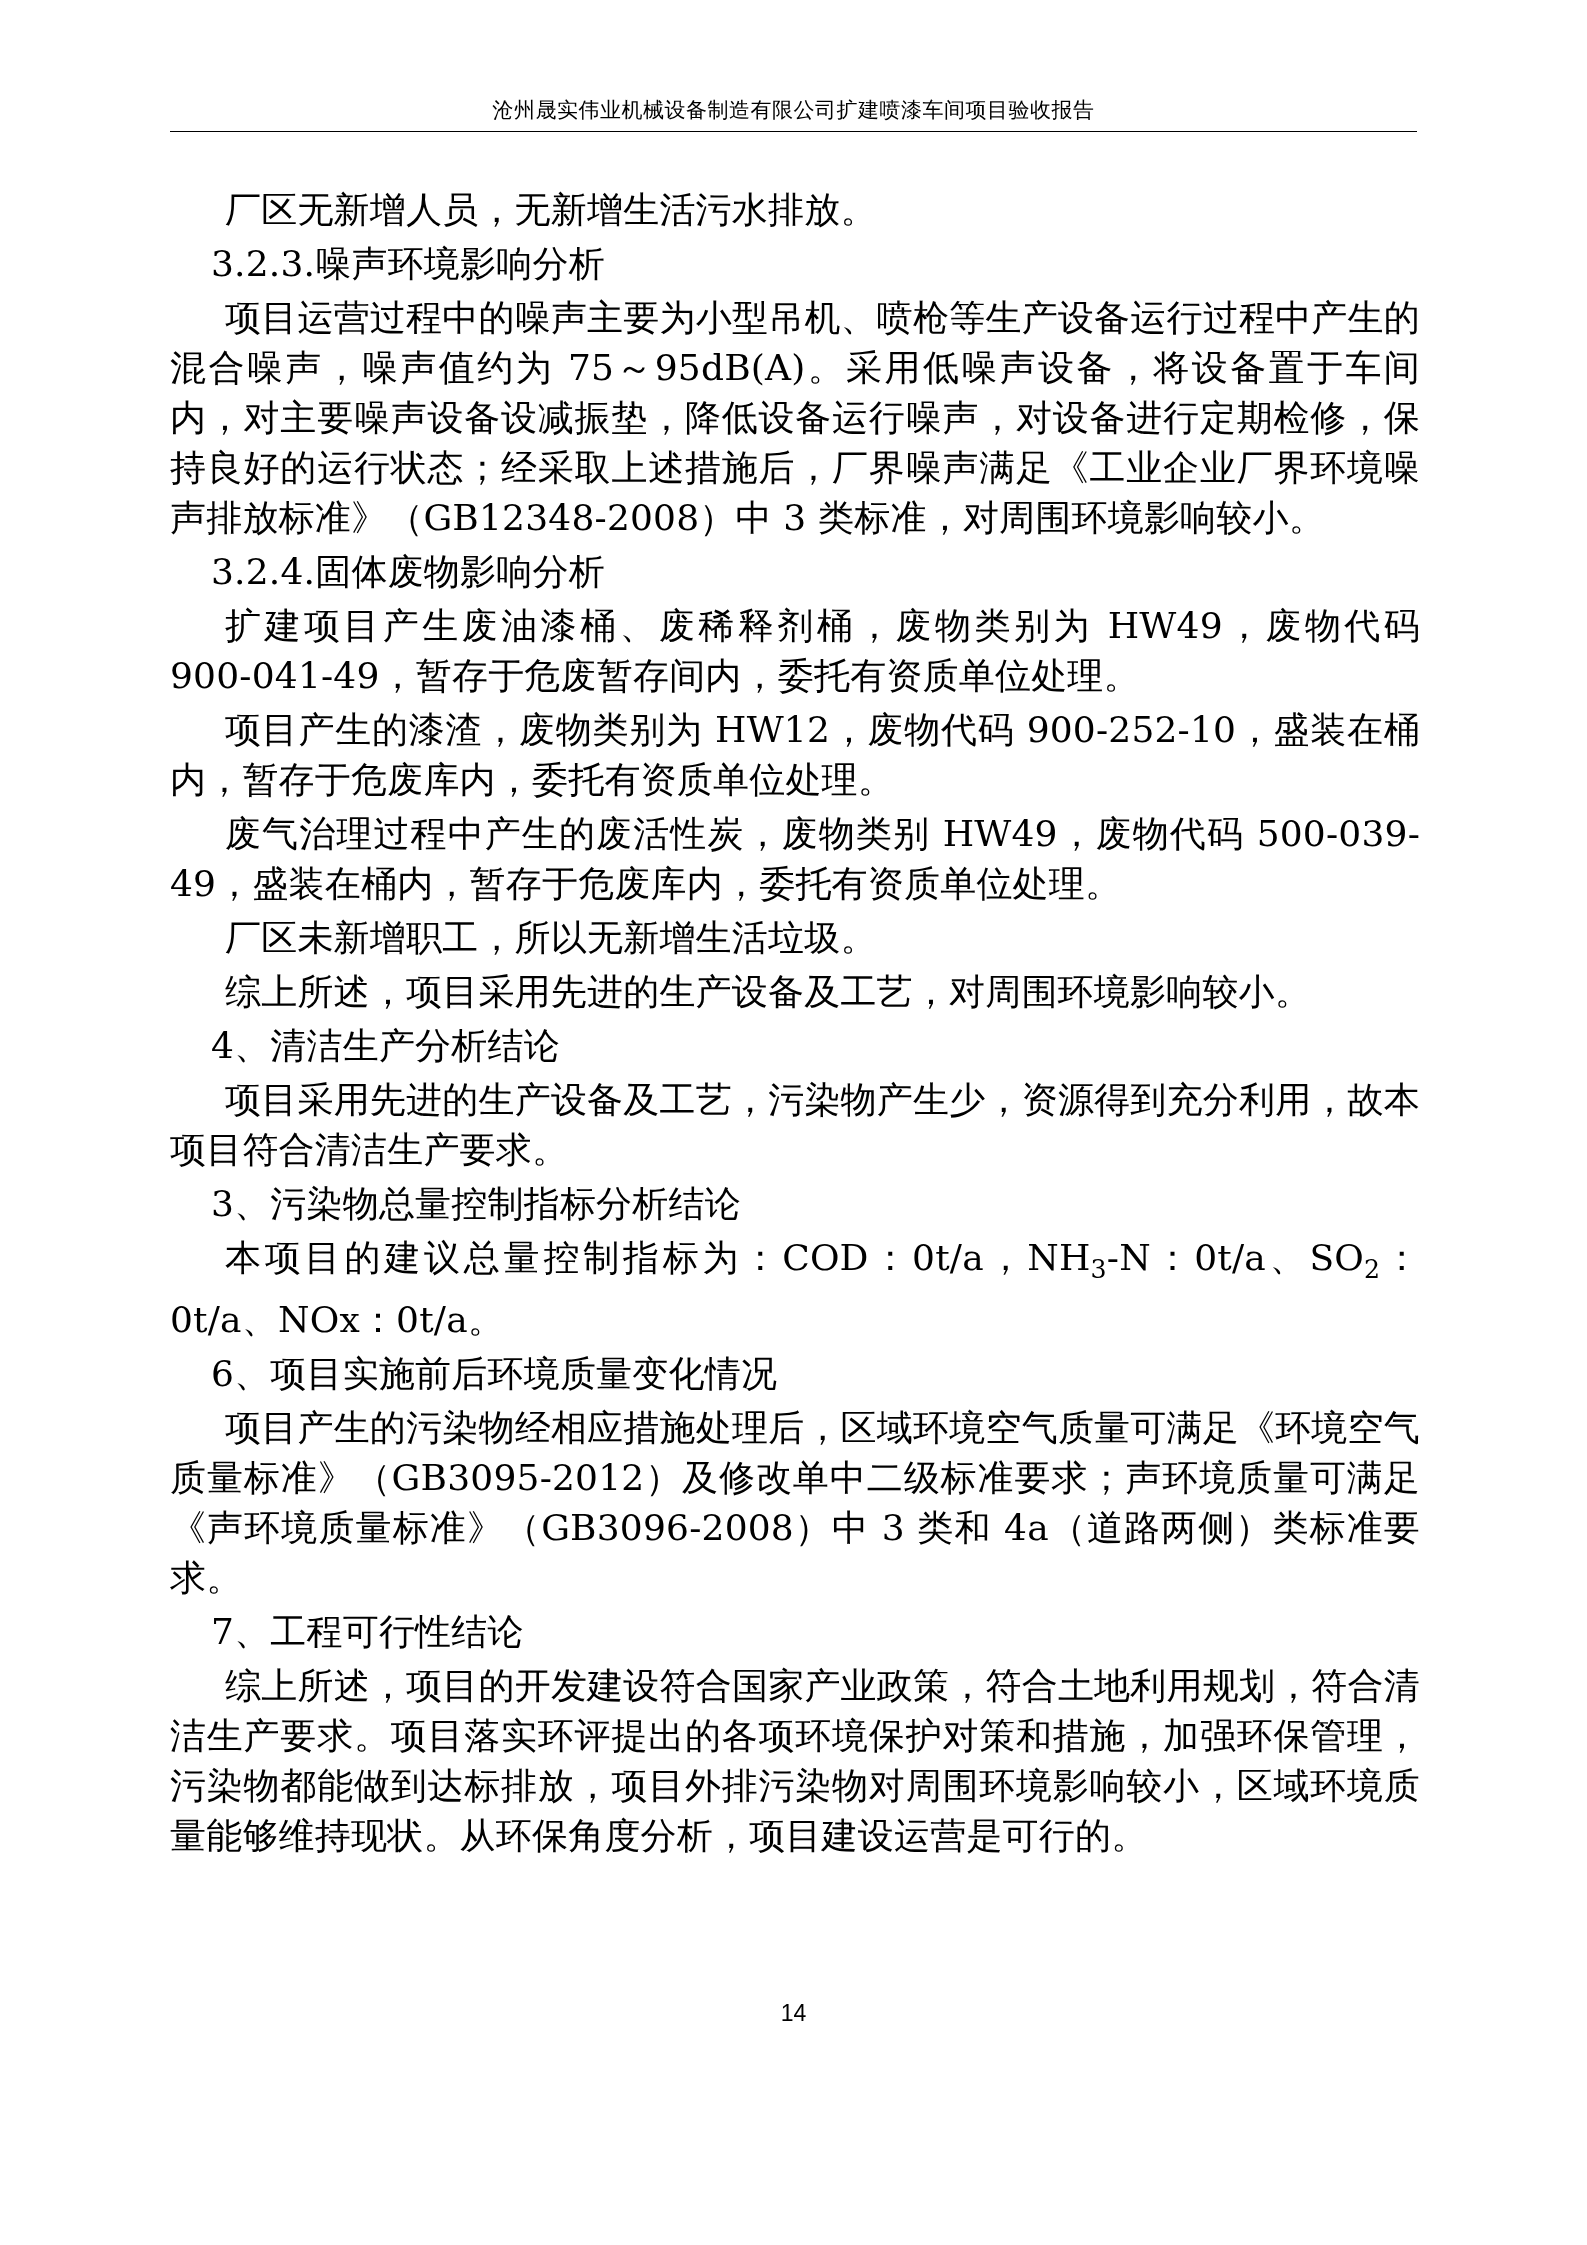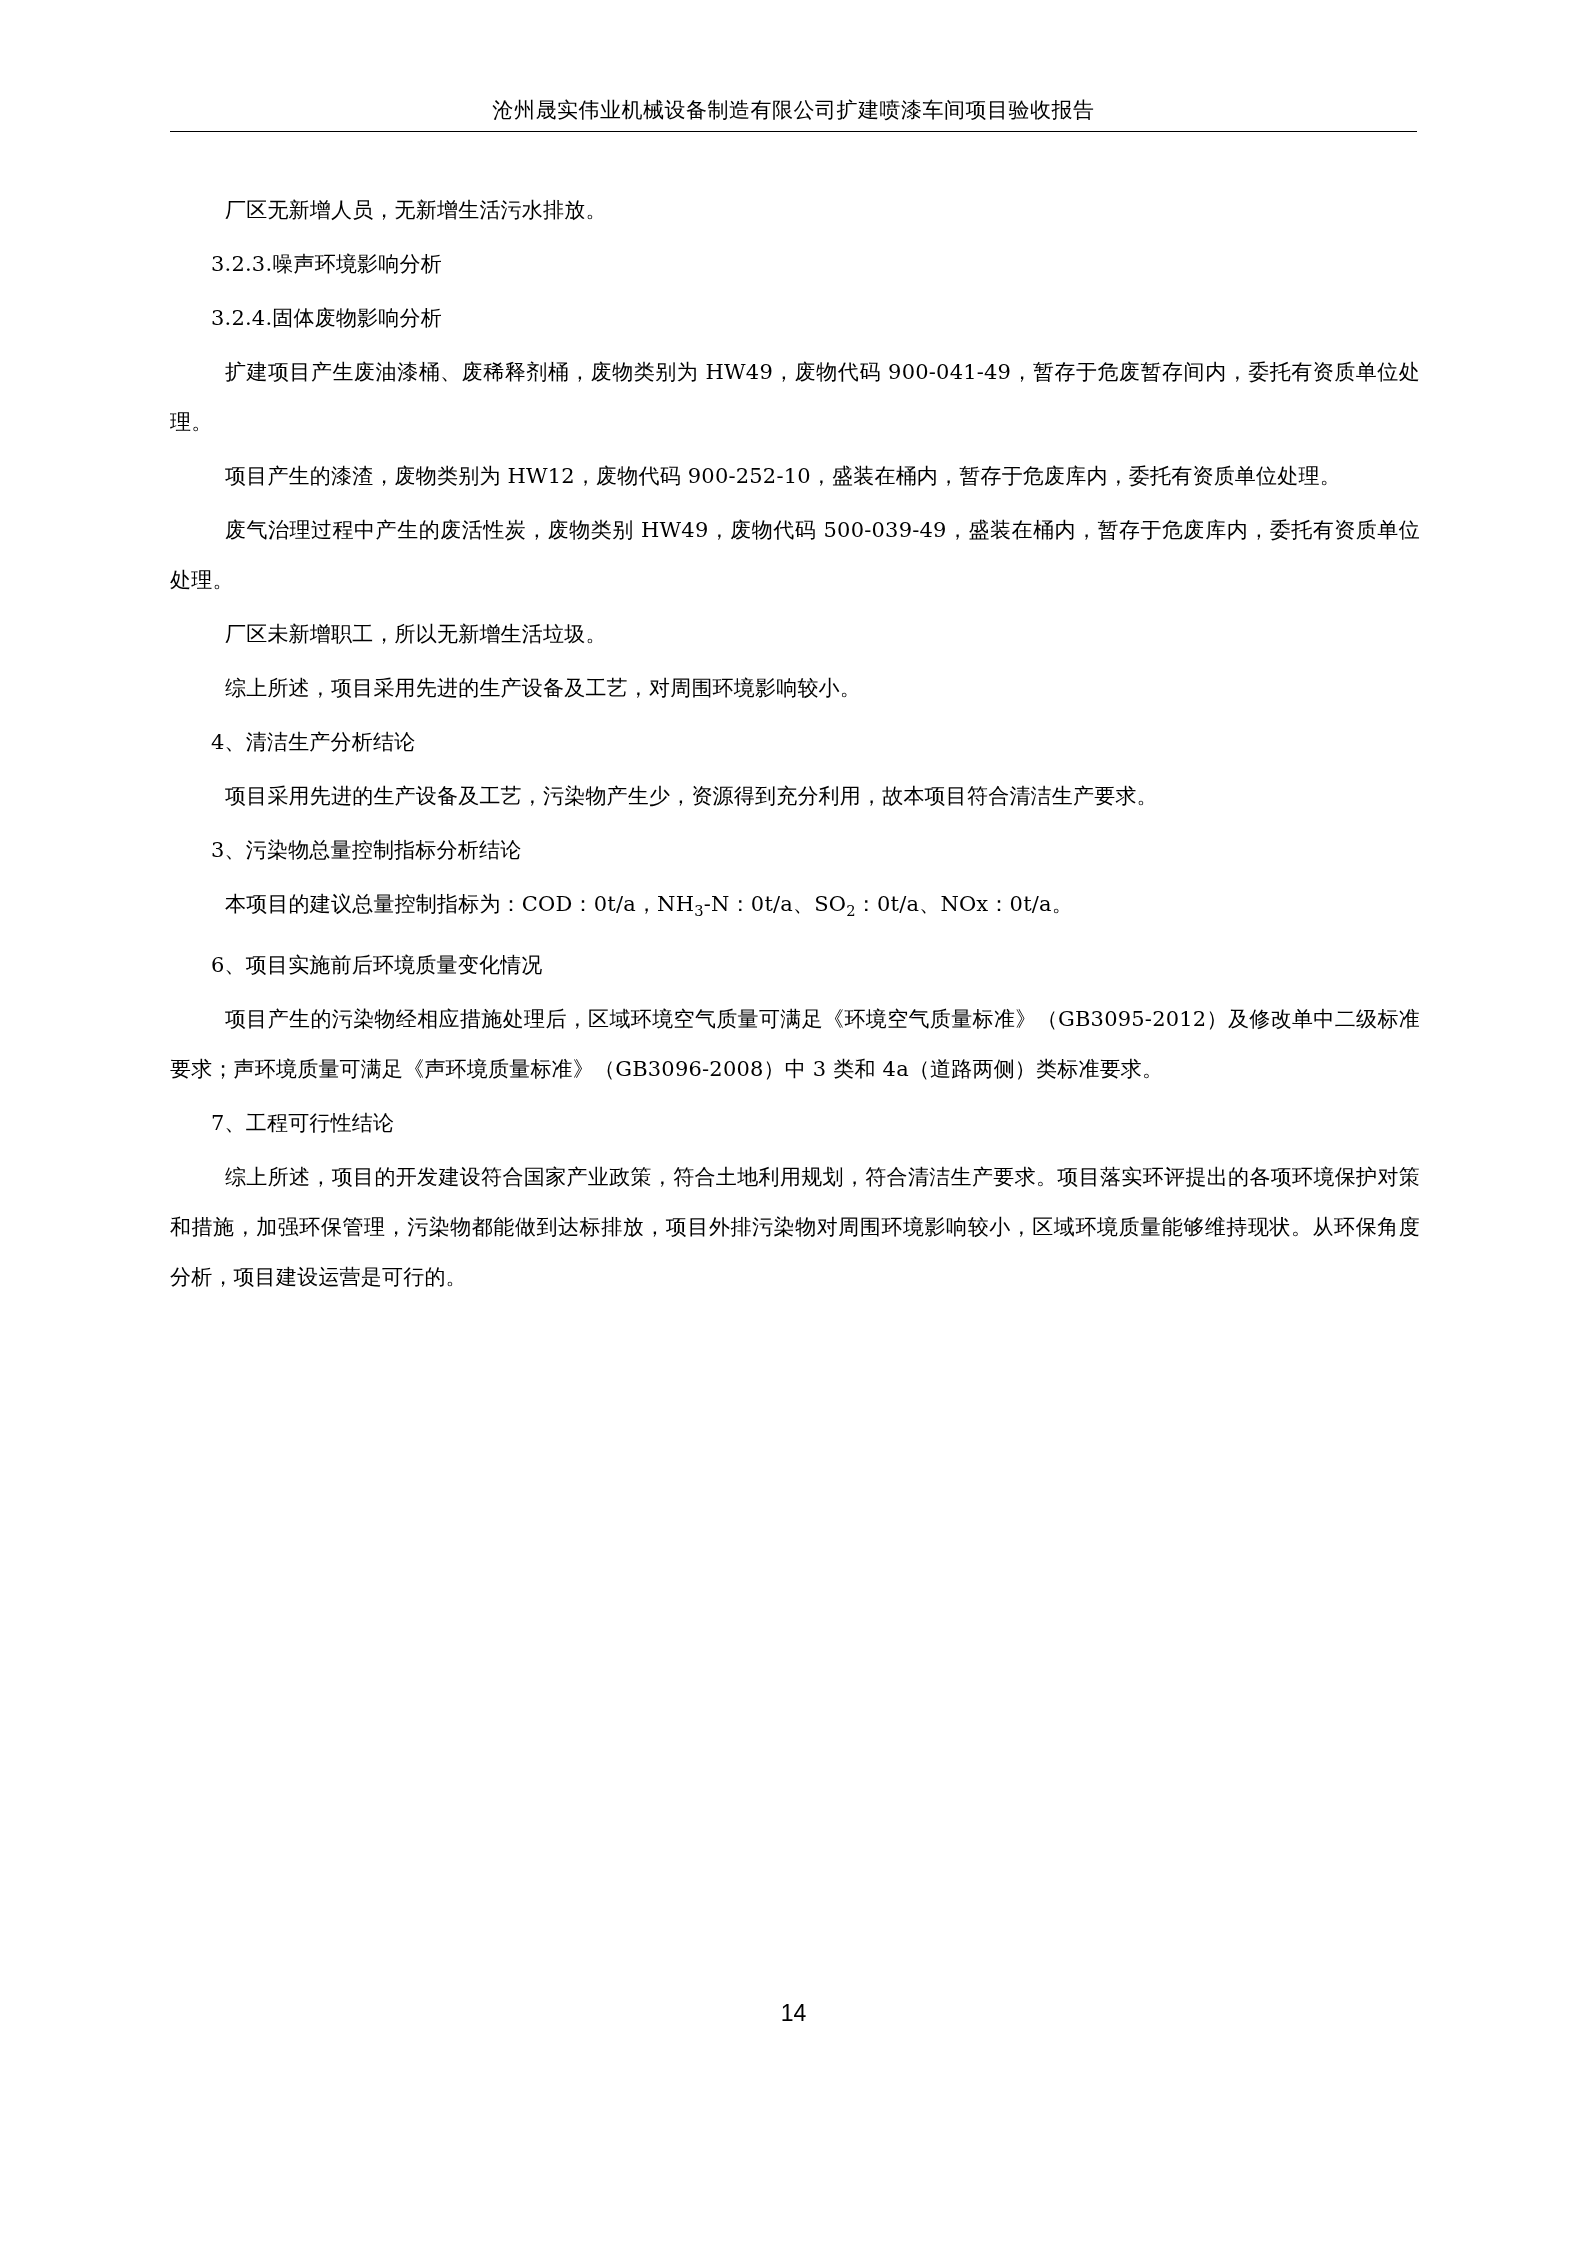--- a/index.html
+++ b/index.html
@@ -42,21 +42,21 @@
     background: #000;
   }
   .content {
     position: absolute;
     top: 185px;
     left: 170px;
     width: 1250px;
   }
   p {
     margin: 0 0 4px 0;
-    font-size: 21px;
+    font-size: 36px;
     line-height: 50px;
     text-align: justify;
     text-justify: inter-ideograph;
     letter-spacing: 0.2px;
   }
   p.indent {
     text-indent: 55px;
   }
   p.indent-small {
     text-indent: 41px;
@@ -79,20 +79,21 @@
 <body>
 
 <div class="page">
 
   <div class="header">沧州晟实伟业机械设备制造有限公司扩建喷漆车间项目验收报告</div>
   <div class="header-rule"></div>
 
   <div class="content">
     <p class="indent">厂区无新增人员，无新增生活污水排放。</p>
     <p class="indent-small">3.2.3.噪声环境影响分析</p>
+    <p class="indent">项目运营过程中的噪声主要为小型吊机、喷枪等生产设备运行过程中产生的混合噪声，噪声值约为 75～95dB(A)。采用低噪声设备，将设备置于车间内，对主要噪声设备设减振垫，降低设备运行噪声，对设备进行定期检修，保持良好的运行状态；经采取上述措施后，厂界噪声满足《工业企业厂界环境噪声排放标准》（GB12348-2008）中 3 类标准，对周围环境影响较小。</p>
     <p class="indent-small">3.2.4.固体废物影响分析</p>
     <p class="indent">扩建项目产生废油漆桶、废稀释剂桶，废物类别为 HW49，废物代码 900-041-49，暂存于危废暂存间内，委托有资质单位处理。</p>
     <p class="indent">项目产生的漆渣，废物类别为 HW12，废物代码 900-252-10，盛装在桶内，暂存于危废库内，委托有资质单位处理。</p>
     <p class="indent">废气治理过程中产生的废活性炭，废物类别 HW49，废物代码 500-039-49，盛装在桶内，暂存于危废库内，委托有资质单位处理。</p>
     <p class="indent">厂区未新增职工，所以无新增生活垃圾。</p>
     <p class="indent">综上所述，项目采用先进的生产设备及工艺，对周围环境影响较小。</p>
     <p class="indent-small">4、清洁生产分析结论</p>
     <p class="indent">项目采用先进的生产设备及工艺，污染物产生少，资源得到充分利用，故本项目符合清洁生产要求。</p>
     <p class="indent-small">3、污染物总量控制指标分析结论</p>
     <p class="indent">本项目的建议总量控制指标为：COD：0t/a，NH<sub>3</sub>-N：0t/a、SO<sub>2</sub>：0t/a、NOx：0t/a。</p>

